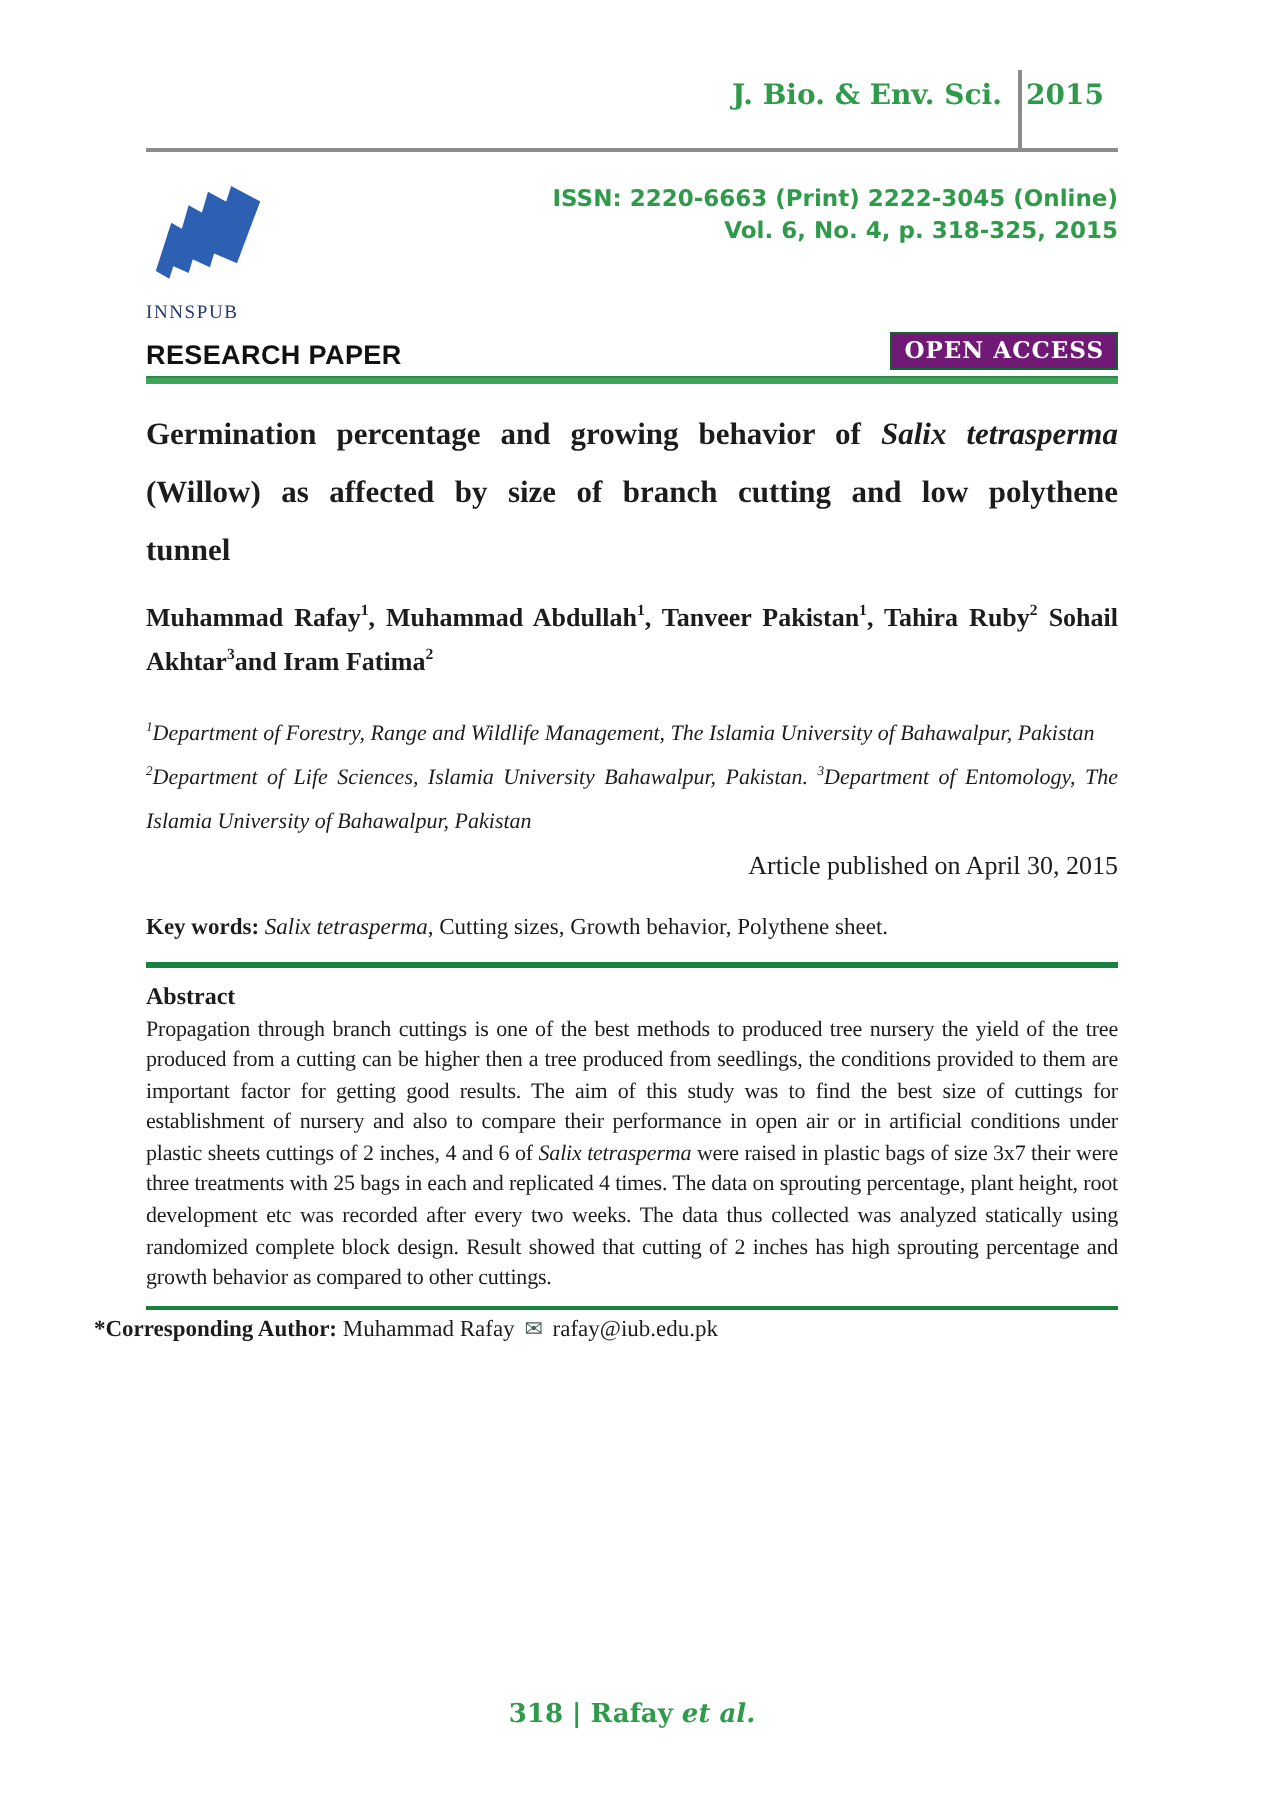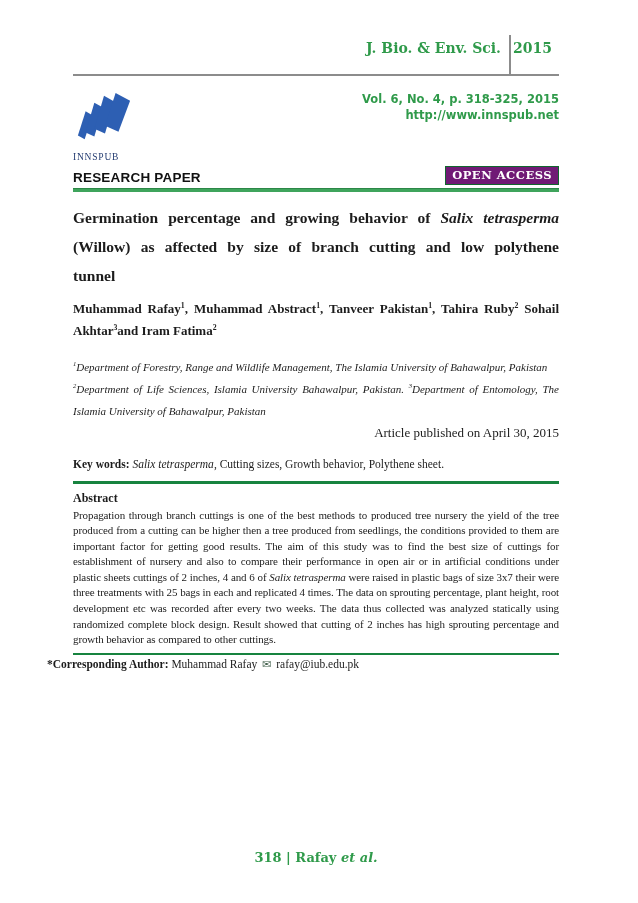--- a/index.html
+++ b/index.html
@@ -78,34 +78,34 @@
             <path d="M3,44 L11,19 L18,23 L10,48 Z"></path>
             <path d="M11,41 L20,10 L29,15 L20,45 Z"></path>
             <path d="M20,37 L30,3 L41,9 L31,42 Z"></path>
             <path d="M31,34 L42,0 L57,8 L45,40 Z"></path>
           </g>
         </svg>
       </span>
       <div class="logo-label">INNSPUB</div>
     </div>
     <div class="jinfo">
+      <div>ISSN: 2220-6663 (Print) 2222-3045 (Online)</div>
       <div>Vol. 6, No. 4, p. 318-325, 2015</div>
-      <div><span class="weblink">http://www.innspub.net</span></div>
     </div>
   </div>
 
   <div class="typerow">
     <span class="ptype">RESEARCH PAPER</span>
     <span class="badge">OPEN ACCESS</span>
   </div>
   <div class="rule-thick"></div>
 
   <h1 class="title"><span>Germination percentage and growing behavior of </span><span class="it">Salix tetrasperma</span><span> (Willow) as affected by size of branch cutting and low polythene tunnel</span></h1>
 
-  <p class="authors"><span>Muhammad Rafay</span><sup>1</sup><span>, Muhammad Abstract</span><sup>1</sup><span>, Tanveer Pakistan</span><sup>1</sup><span>, Tahira Ruby</span><sup>2</sup><span> Sohail Akhtar</span><sup>3</sup><span>and Iram Fatima</span><sup>2</sup></p>
+  <p class="authors"><span>Muhammad Rafay</span><sup>1</sup><span>, Muhammad Abdullah</span><sup>1</sup><span>, Tanveer Pakistan</span><sup>1</sup><span>, Tahira Ruby</span><sup>2</sup><span> Sohail Akhtar</span><sup>3</sup><span>and Iram Fatima</span><sup>2</sup></p>
 
   <p class="affil"><sup>1</sup><span>Department of Forestry, Range and Wildlife Management, The Islamia University of Bahawalpur, Pakistan</span></p>
   <p class="affil"><sup>2</sup><span>Department of Life Sciences, Islamia University Bahawalpur, Pakistan. </span><sup>3</sup><span>Department of Entomology, The Islamia University of Bahawalpur, Pakistan</span></p>
 
   <p class="published">Article published on April 30, 2015</p>
 
   <p class="keywords"><span class="bd">Key words: </span><span class="it">Salix tetrasperma</span><span>, Cutting sizes, Growth behavior, Polythene sheet.</span></p>
 
   <div class="rule-green"></div>
 

